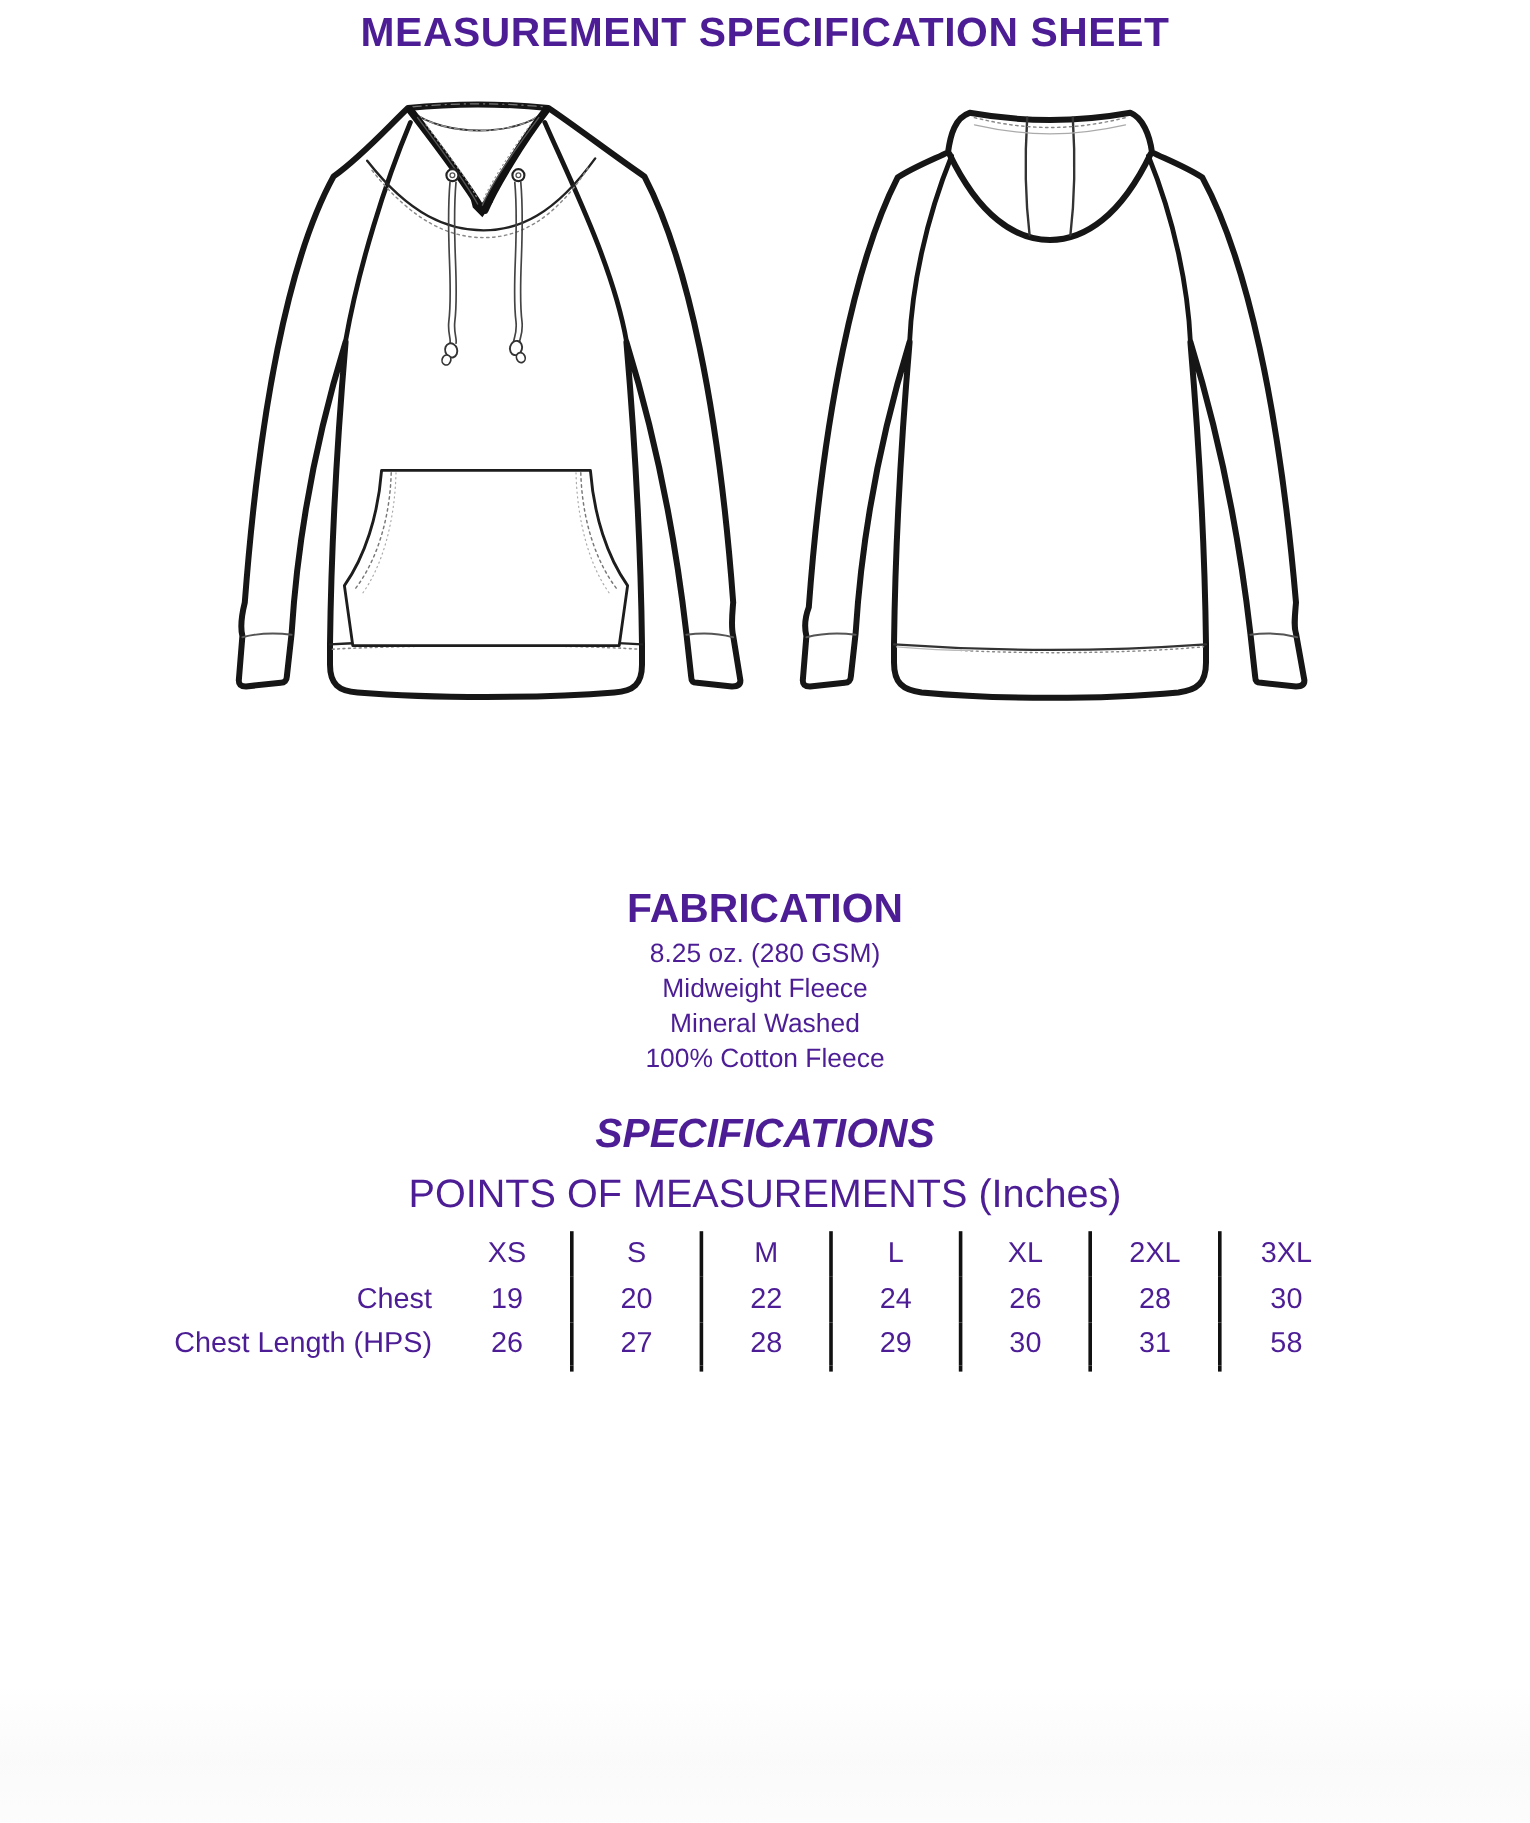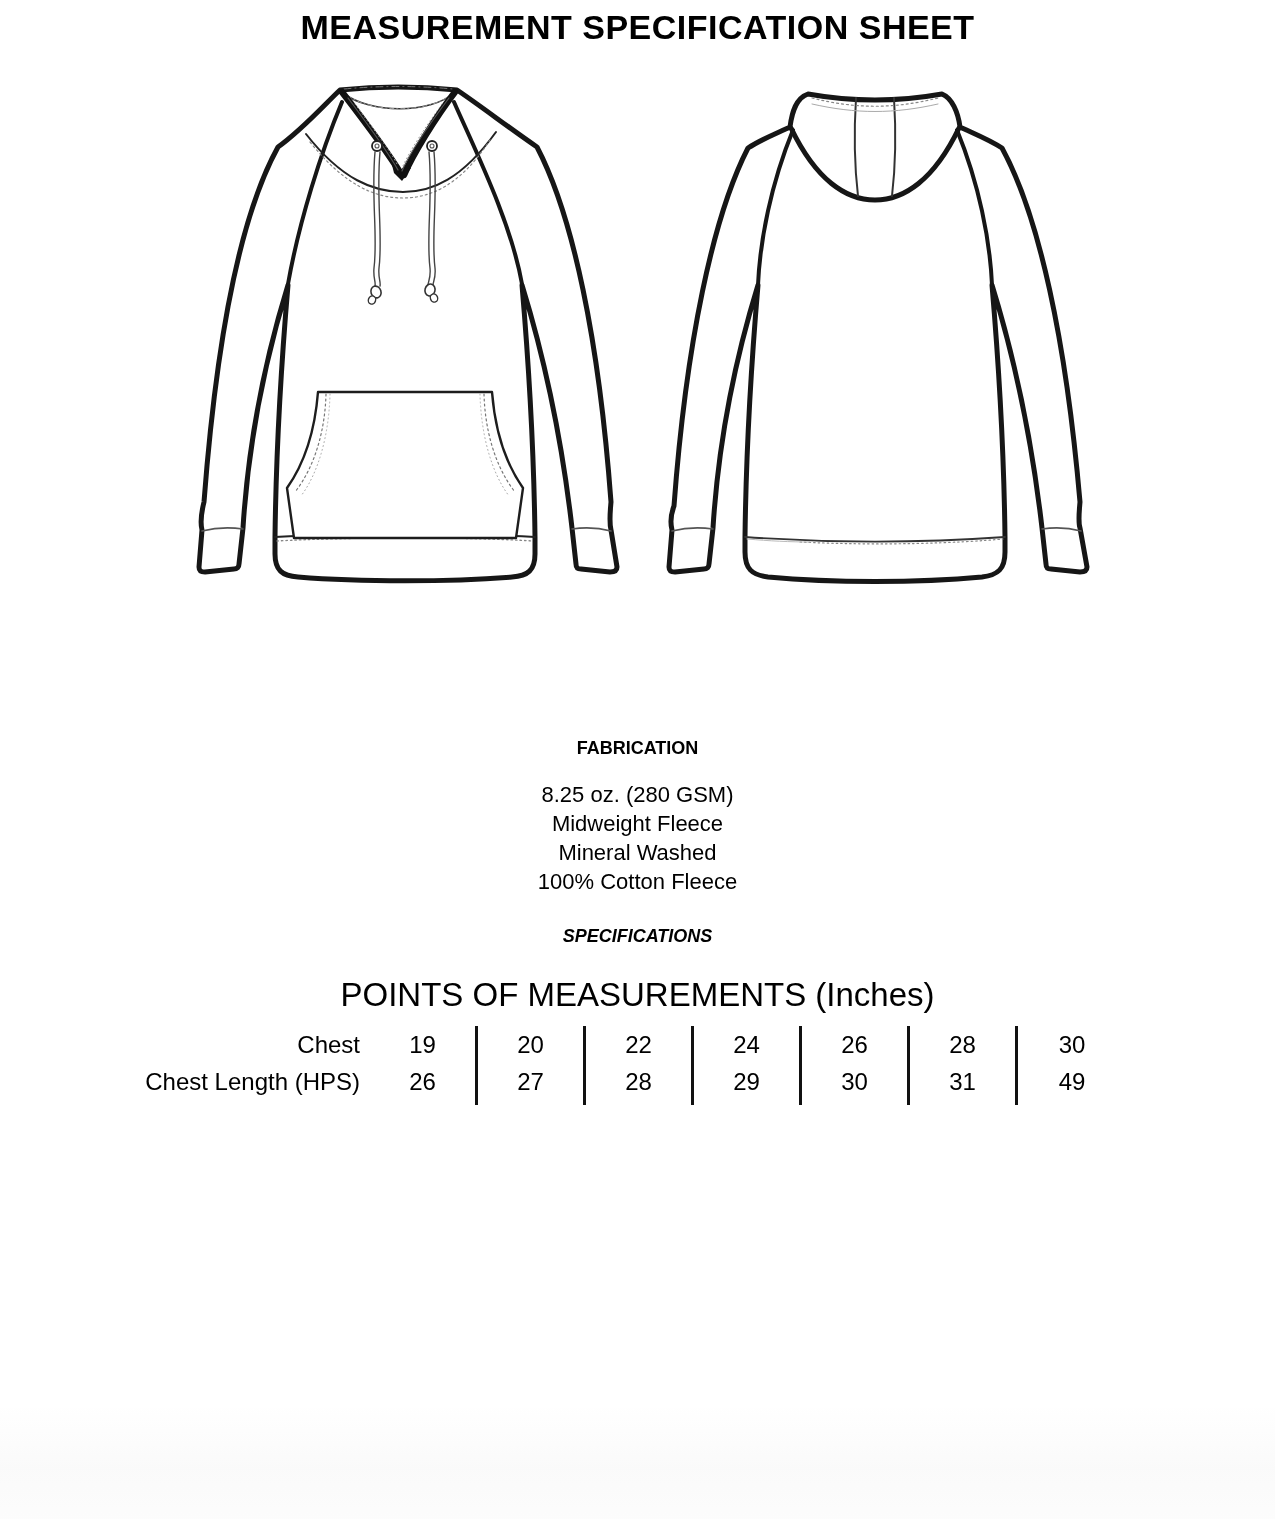--- a/index.html
+++ b/index.html
@@ -1,29 +1,29 @@
 <!DOCTYPE html>
 <html><head>
 <meta charset="utf-8">
 <style>
   html,body { margin:0; padding:0; background:#ffffff; }
   .sheet {
     position:relative; width:1275px; height:1519px; background:#ffffff;
-    font-family:"Liberation Sans", sans-serif; color:#000000; overflow:hidden;
+    font-family:"Liberation Sans", sans-serif; color:#4c1d95; overflow:hidden;
   }
   .title {
     position:absolute; top:8px; left:0; width:100%; text-align:center;
     font-size:34px; font-weight:bold; letter-spacing:0.5px; margin:0;
   }
   .drawing { position:absolute; top:82px; width:440px; height:515px; }
   .drawing.front { left:190px; }
   .drawing.back  { left:660px; }
   .heading {
     position:absolute; left:0; width:100%; text-align:center;
-    font-size:18px; font-weight:bold;
+    font-size:34px; font-weight:bold;
   }
   .fab-heading  { top:738px; }
   .spec-heading { top:926px;font-style:italic; }
   .fab-lines {
     position:absolute; top:780px; left:0; width:100%;
     text-align:center; font-size:22px; line-height:29px;
   }
   .spec-sub {
     position:absolute; top:976px; left:0; width:100%;
     text-align:center; font-size:33px;
@@ -163,39 +163,49 @@
     <div>8.25 oz. (280 GSM)</div>
     <div>Midweight Fleece</div>
     <div>Mineral Washed</div>
     <div>100% Cotton Fleece</div>
   </div>
 
   <div class="heading spec-heading">SPECIFICATIONS</div>
   <div class="spec-sub">POINTS OF MEASUREMENTS (Inches)</div>
 
   <div class="spec-table">
+    <div class="trow head">
+      <div class="cell lbl"></div>
+      <div class="cell d">XS</div>
+      <div class="cell d">S</div>
+      <div class="cell d">M</div>
+      <div class="cell d">L</div>
+      <div class="cell d">XL</div>
+      <div class="cell d">2XL</div>
+      <div class="cell">3XL</div>
+    </div>
     <div class="trow r1">
       <div class="cell lbl">Chest</div>
       <div class="cell d">19</div>
       <div class="cell d">20</div>
       <div class="cell d">22</div>
       <div class="cell d">24</div>
       <div class="cell d">26</div>
       <div class="cell d">28</div>
       <div class="cell">30</div>
     </div>
     <div class="trow r2">
       <div class="cell lbl">Chest Length (HPS)</div>
       <div class="cell d">26</div>
       <div class="cell d">27</div>
       <div class="cell d">28</div>
       <div class="cell d">29</div>
       <div class="cell d">30</div>
       <div class="cell d">31</div>
-      <div class="cell">49</div>
+      <div class="cell">58</div>
     </div>
     <div class="trow spacer">
       <div class="cell lbl"></div>
       <div class="cell d"></div>
         <div class="cell d"></div>
         <div class="cell d"></div>
       <div class="cell d"></div>
         <div class="cell d"></div>
         <div class="cell d"></div>
       <div class="cell"></div>

